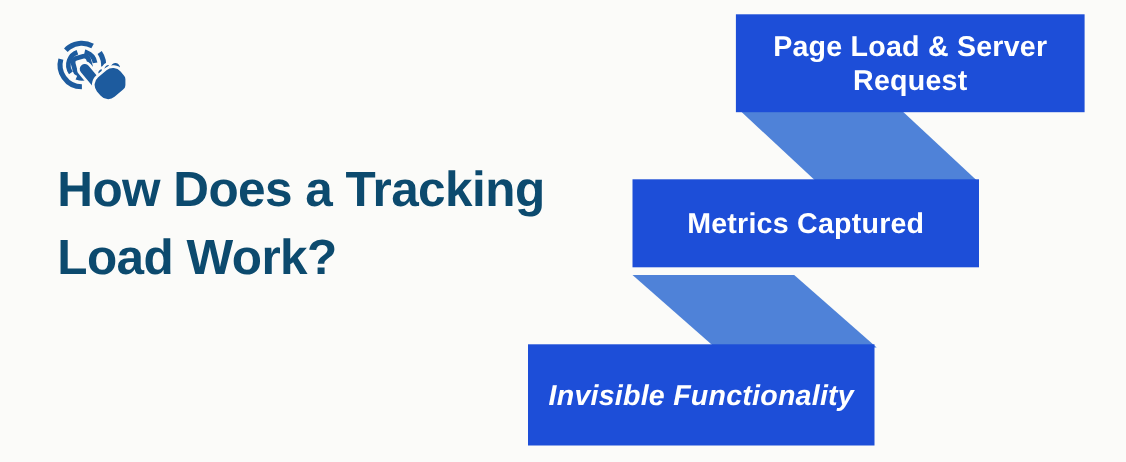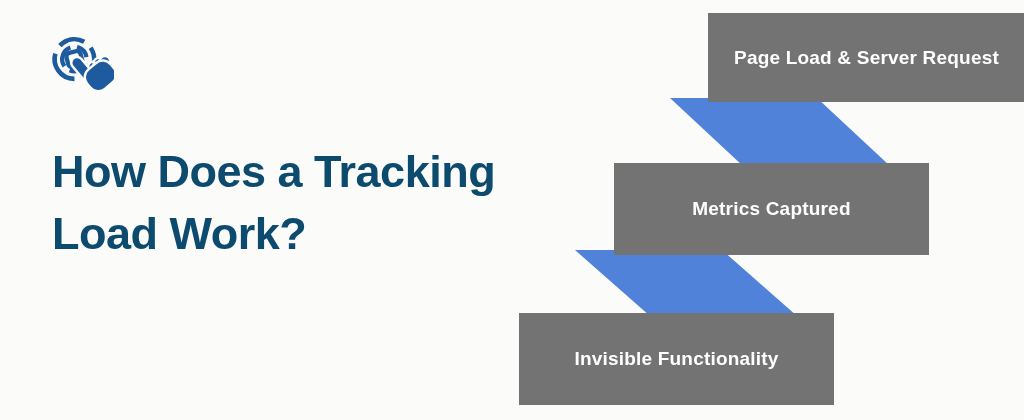--- a/index.html
+++ b/index.html
@@ -29,34 +29,33 @@
     margin: 0;
     font-size: 45px;
     line-height: 62px;
     font-weight: 700;
     letter-spacing: -0.5px;
     color: #0c4a6e;
   }
   .title-line { display: block; }
   .step {
     position: absolute;
-    background: #737373;
+    background: #1d4ed8;
     color: #ffffff;
     display: flex;
     align-items: center;
     justify-content: center;
     text-align: center;
     font-weight: 700;
-    font-size: 19px;
+    font-size: 26px;
     letter-spacing: 0.2px;
-    margin-left: 39px;
   }
   .step--1 { left: 669px; top: 13px;  width: 317px; height: 89px; }
-  .step--2 { left: 575px; top: 163px; width: 315px; height: 92px; }
-  .step--3 { left: 480px; top: 313px; width: 315px; height: 92px; }
+  .step--2 { left: 575px; top: 163px; width: 315px; height: 80px; }
+  .step--3 { left: 480px; top: 313px; width: 315px; height: 92px; font-style: italic; }
 </style>
 </head>
 <body>
 
 <div class="canvas">
 
   <svg class="ribbons" viewBox="0 0 1024 420" aria-hidden="true">
     <polygon class="ribbon" points="670,98 817,98 890,166 743,166"></polygon>
     <polygon class="ribbon" points="575,250 722,250 797,316 650,316"></polygon>
   </svg>

